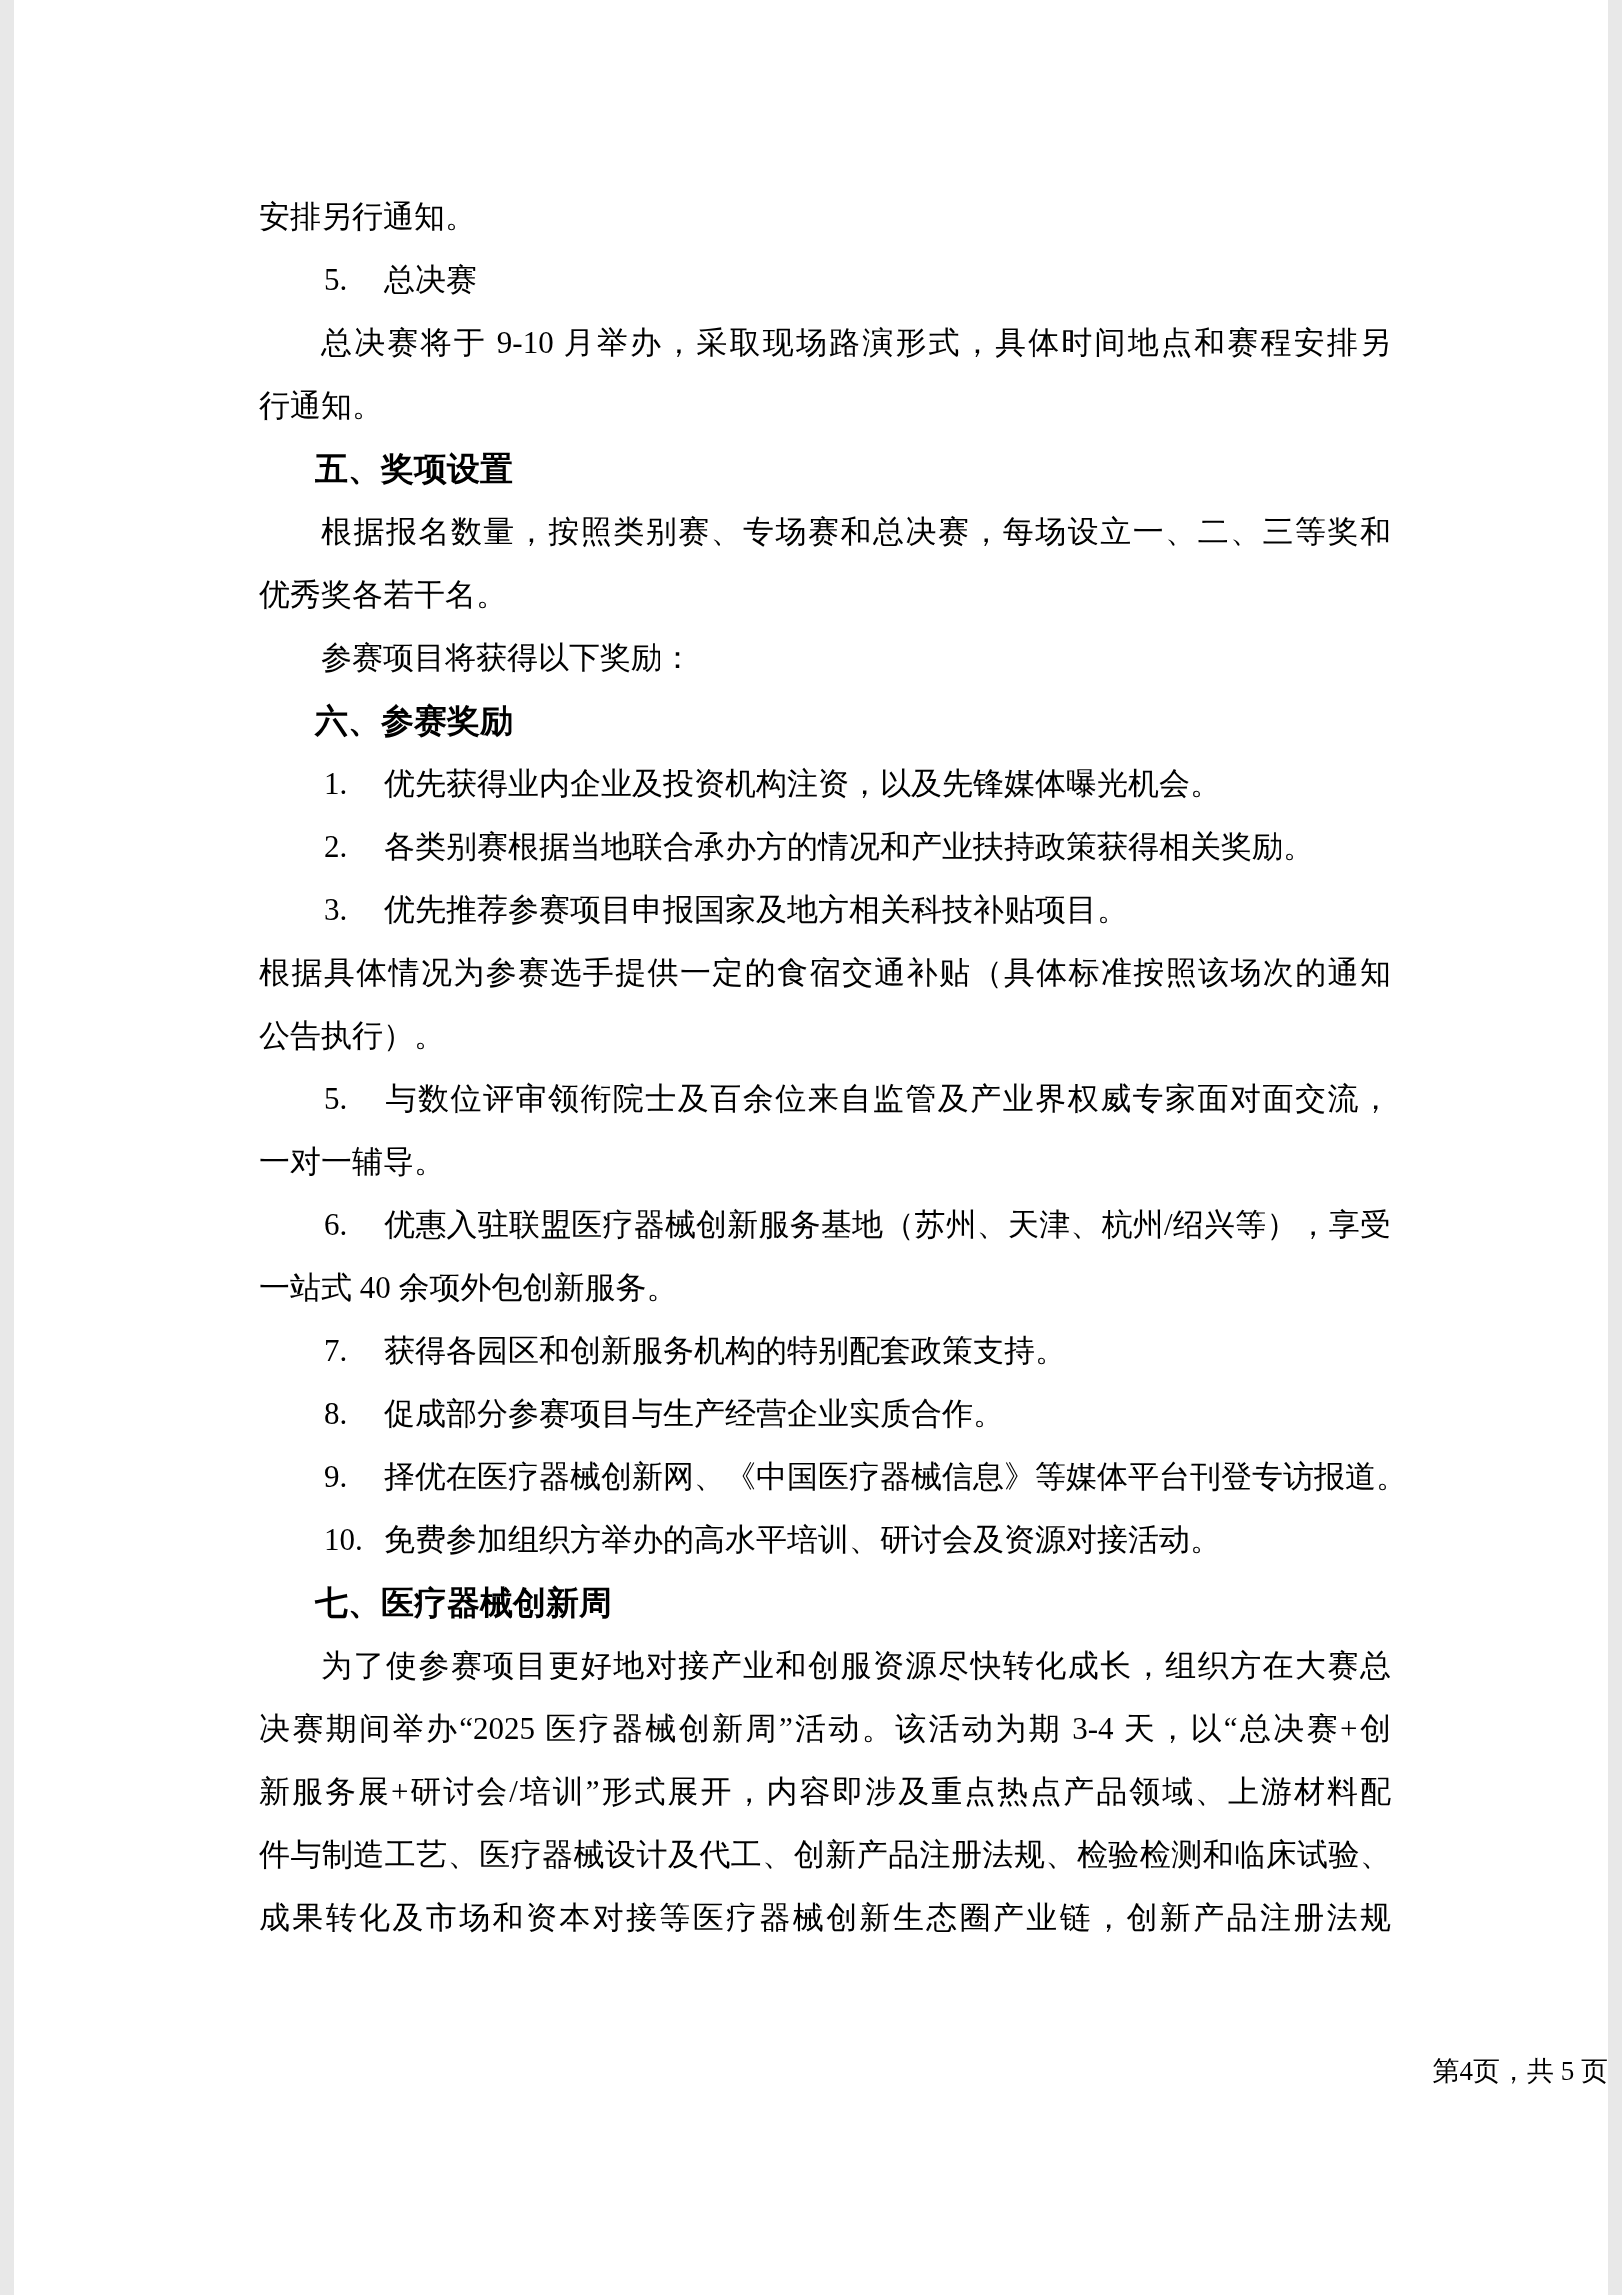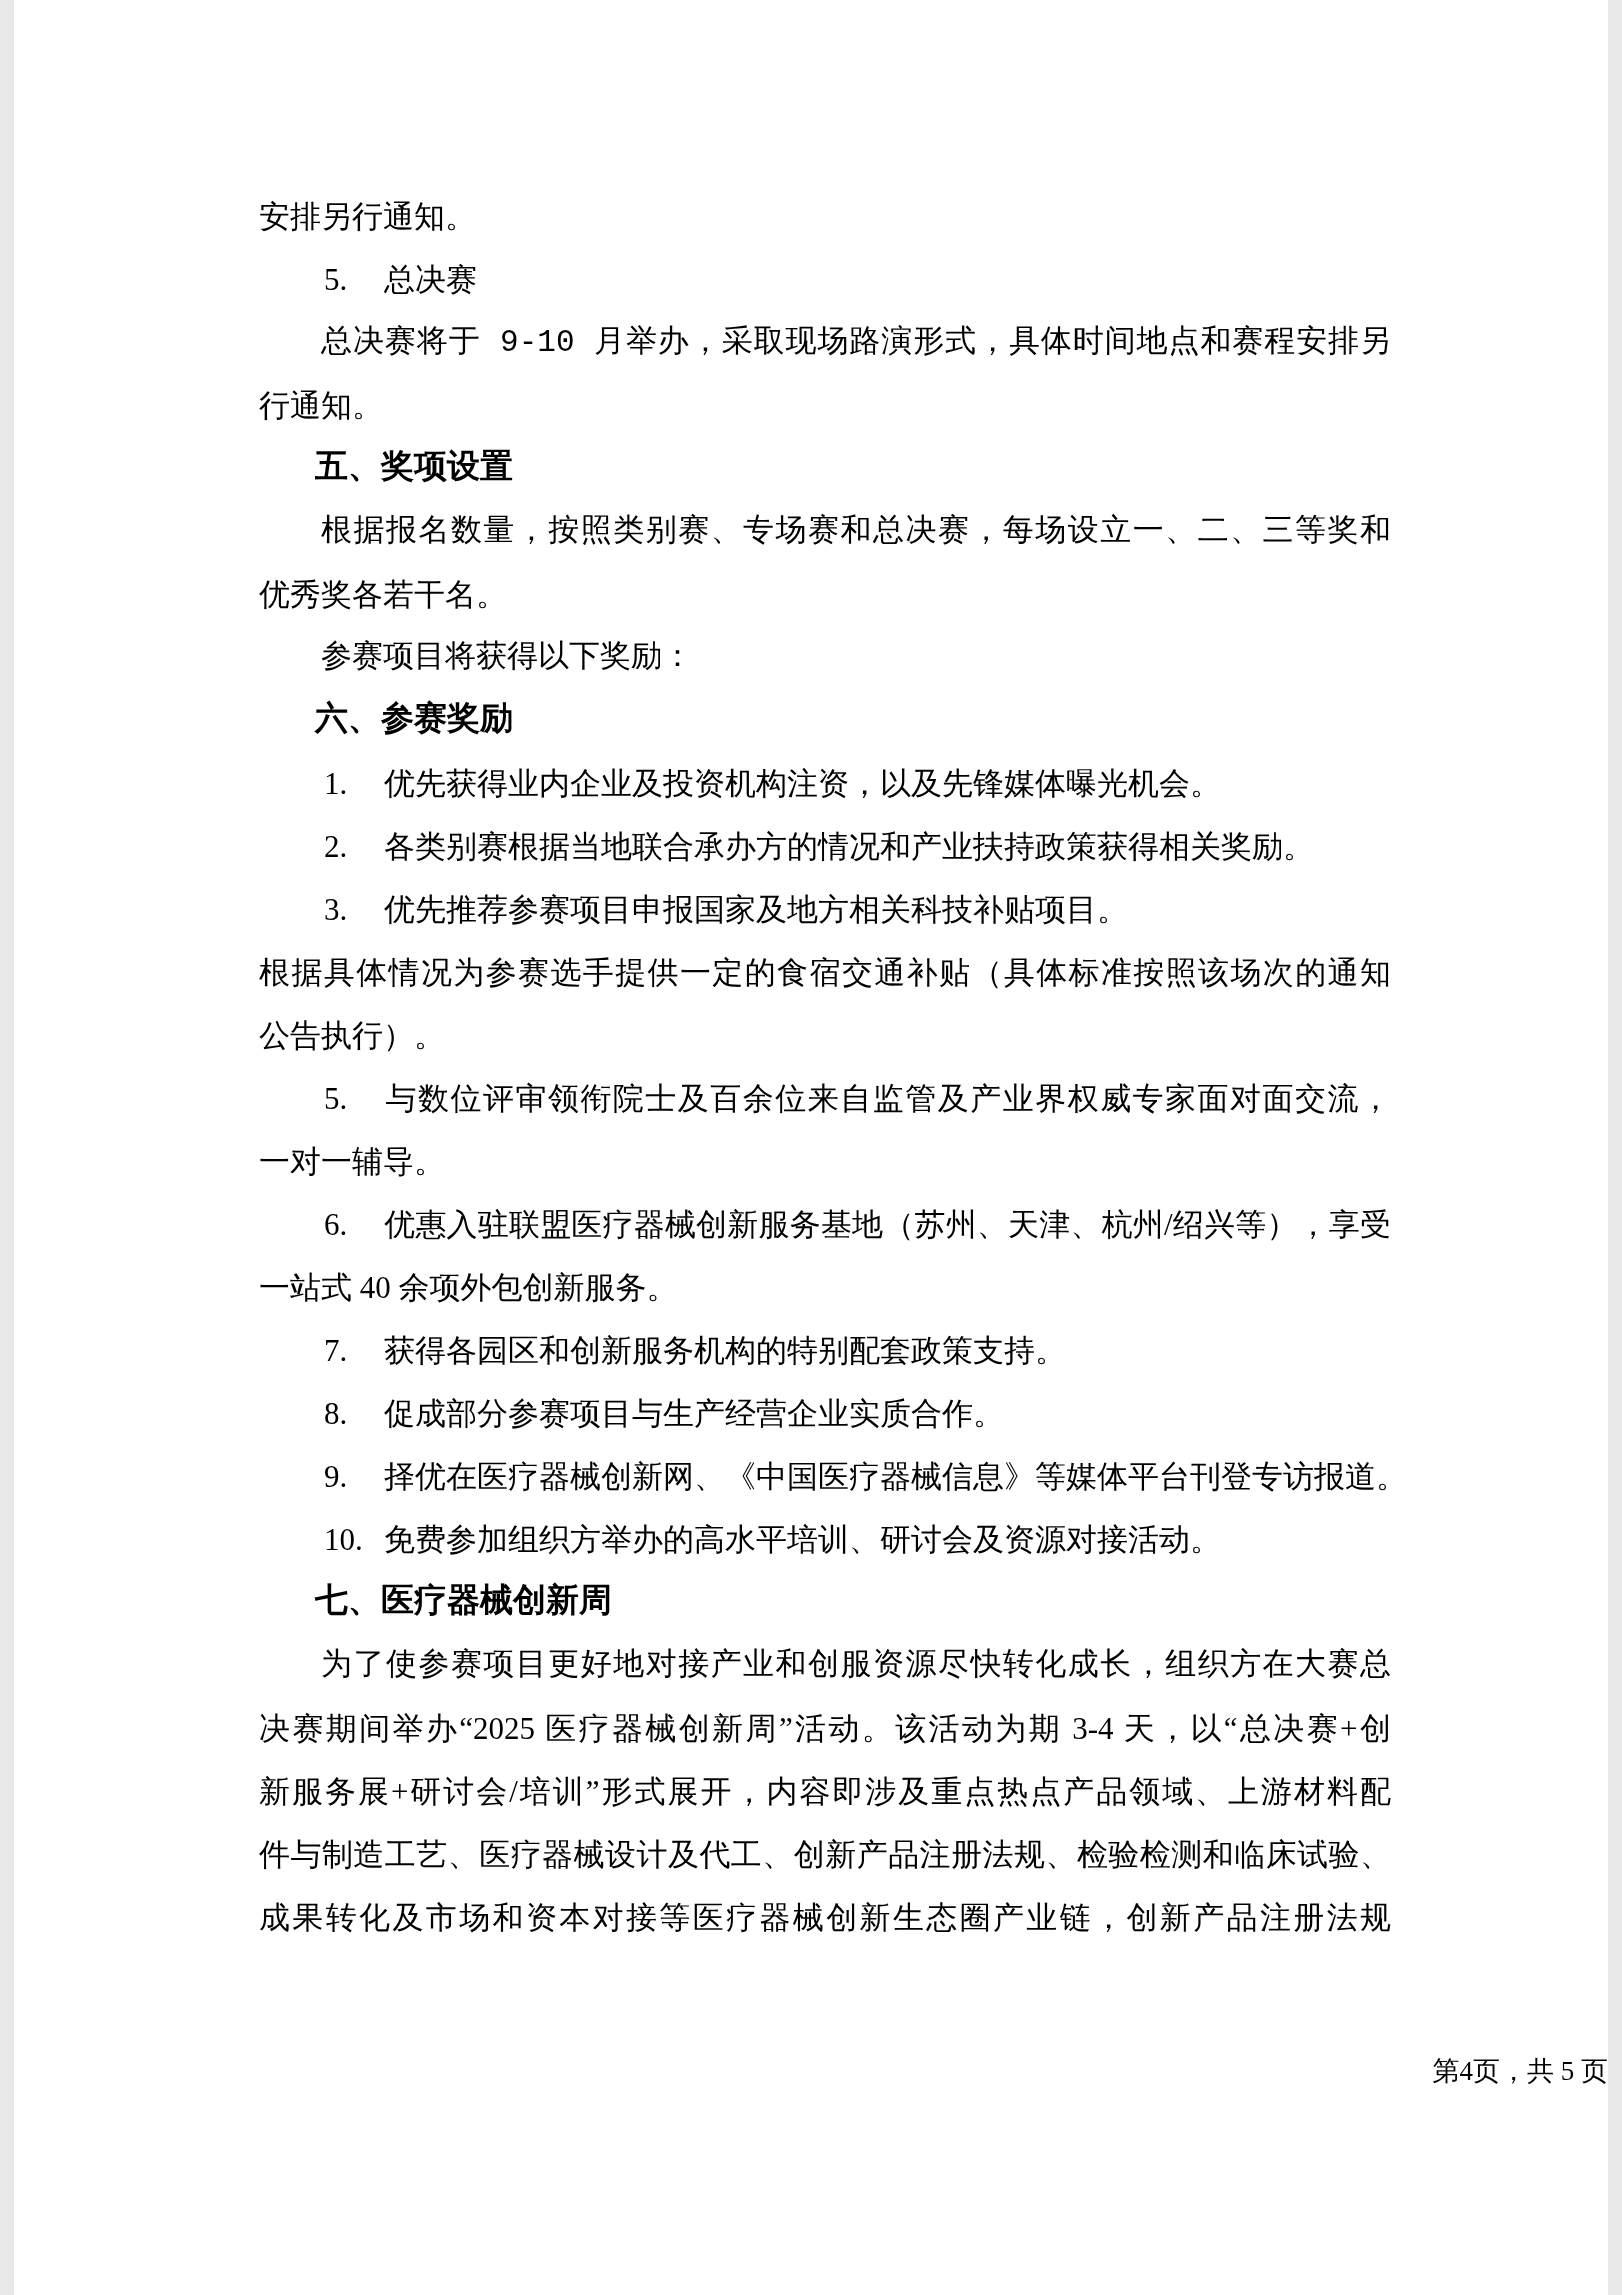--- a/index.html
+++ b/index.html
@@ -25,23 +25,23 @@
     font-family: "Liberation Serif", "DejaVu Serif", serif;
     color: #000000;
     white-space: nowrap;
   }
   .line.fill {
     white-space: normal;
     text-align: justify;
     text-align-last: justify;
     overflow: hidden;
   }
-  .line.indent { padding-left: 62px; font-family: Liberation Mono, monospace; }
+  .line.indent { padding-left: 62px; }
   .line.heading {
-    font-family: Liberation Mono, monospace;
+    font-family: Liberation Sans, sans-serif;
     font-weight: 700;
     font-size: 33px;
     padding-left: 56px;
   }
   .line.list { padding-left: 65px; }
   .line .num {
     display: inline-block;
     min-width: 60px;
     font-family: "Liberation Serif", "DejaVu Serif", serif;
   }

